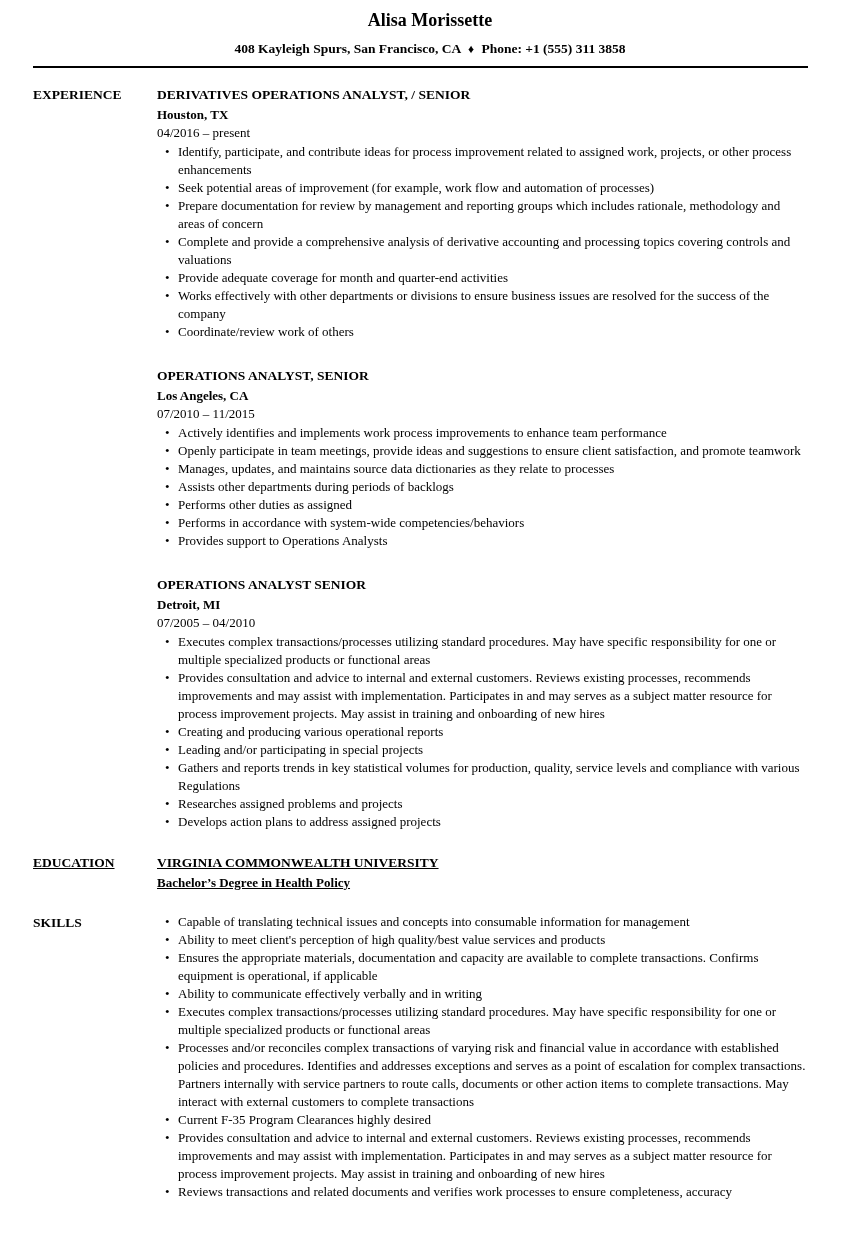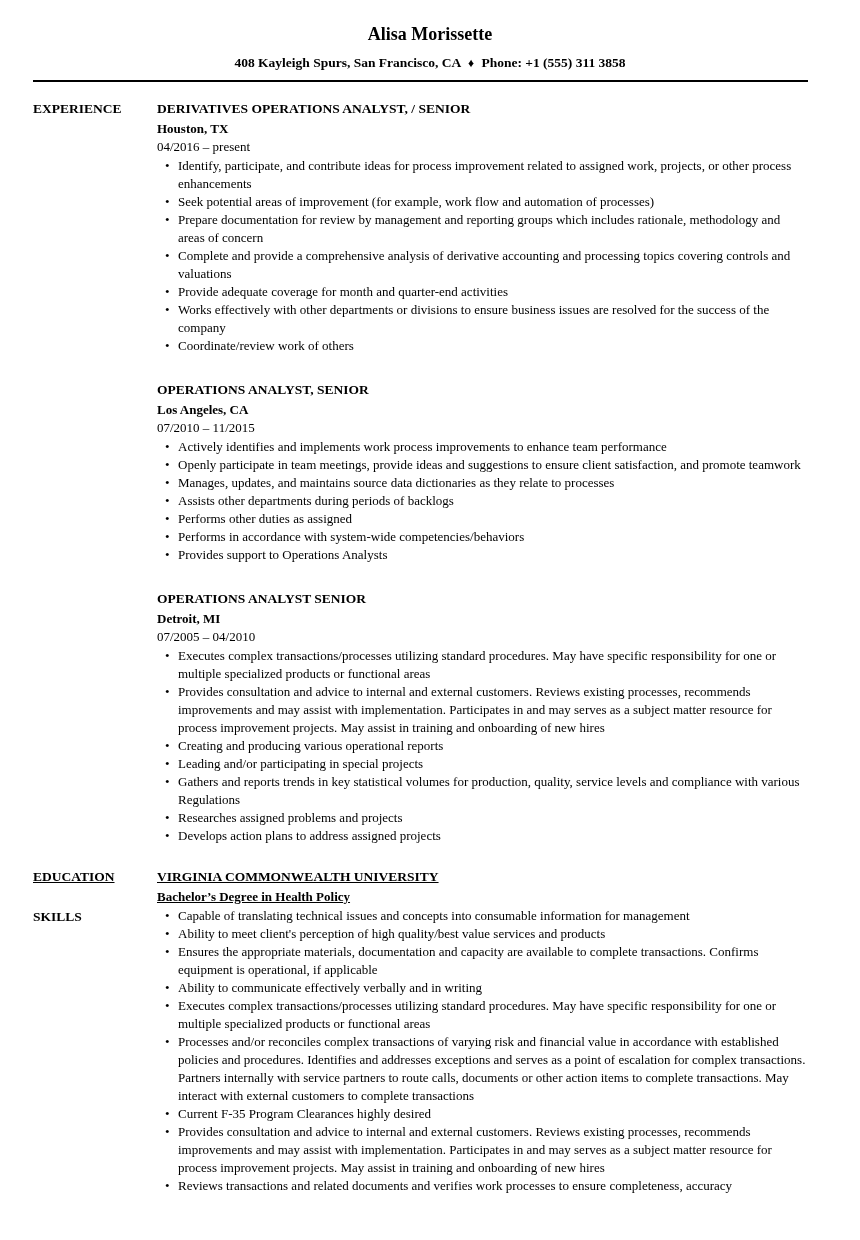--- a/index.html
+++ b/index.html
@@ -10,21 +10,21 @@
   body {
     width: 860px;
     height: 1240px;
     overflow: hidden;
     color: #000000;
     font-family: "Liberation Serif", "DejaVu Serif", serif;
     font-size: 13px;
     line-height: 18px;
   }
   .page {
-    padding-top: 24px;
+    padding-top: 10px;
   }
   .header {
     text-align: center;
   }
   .name {
     font-size: 18px;
     font-weight: bold;
     line-height: 20px;
   }
   .contact {
@@ -45,21 +45,21 @@
     height: 0;
   }
   .section {
     display: grid;
     grid-template-columns: 124px 1fr;
     padding-left: 33px;
     padding-right: 50px;
   }
   .section-experience { margin-top: 17px; }
   .section-education  { margin-top: 18px; text-decoration: underline; }
-  .section-skills     { margin-top: 0; }
+  .section-skills     { margin-top: 20px; }
   .section-label {
     font-size: 13.5px;
     font-weight: bold;
     line-height: 20px;
   }
   .job { margin-bottom: 25px; }
   .job:last-child { margin-bottom: 4px; }
   .job-title {
     font-size: 13.5px;
     font-weight: bold;

